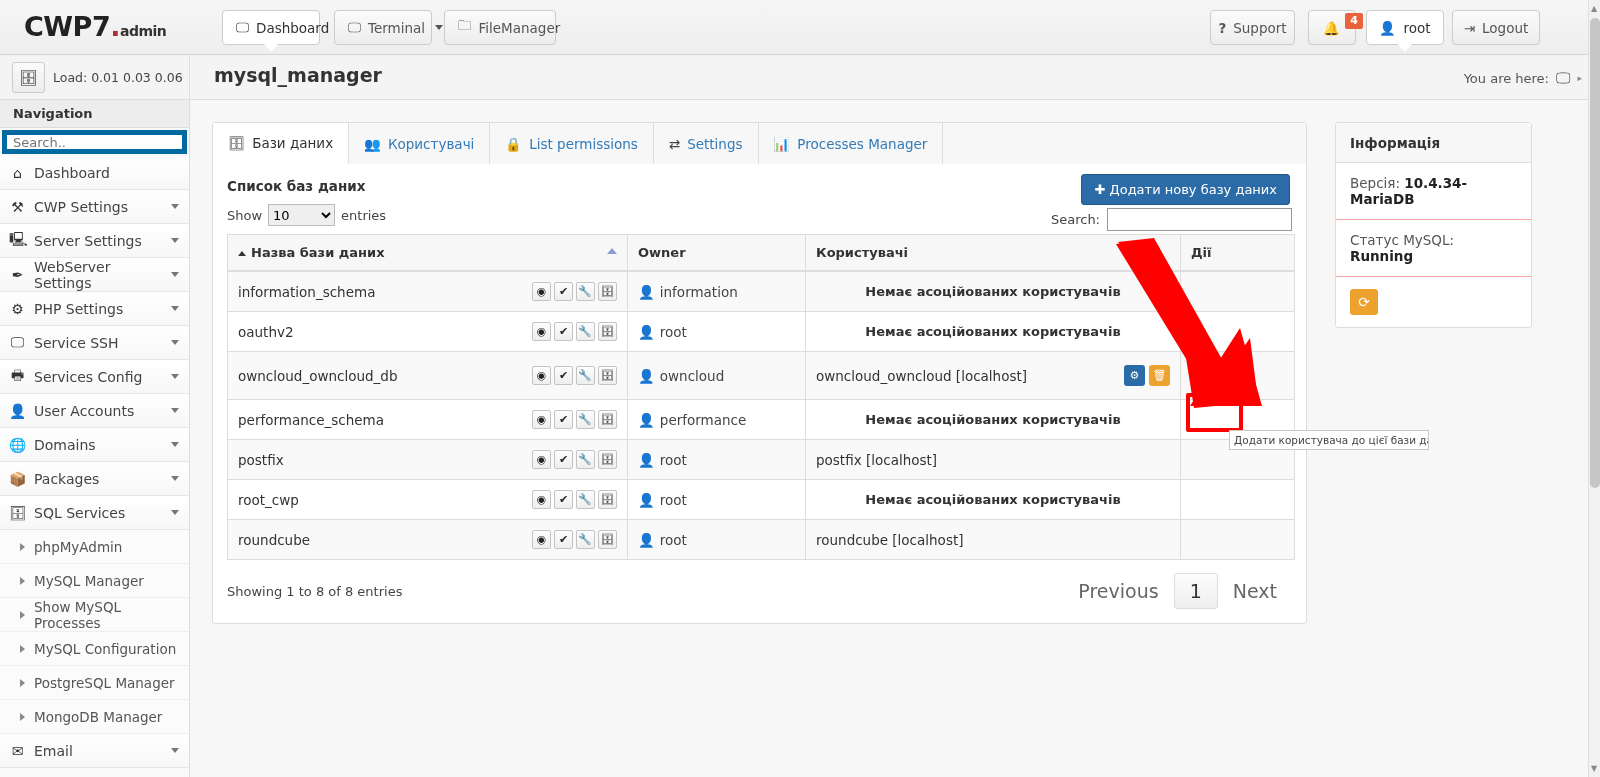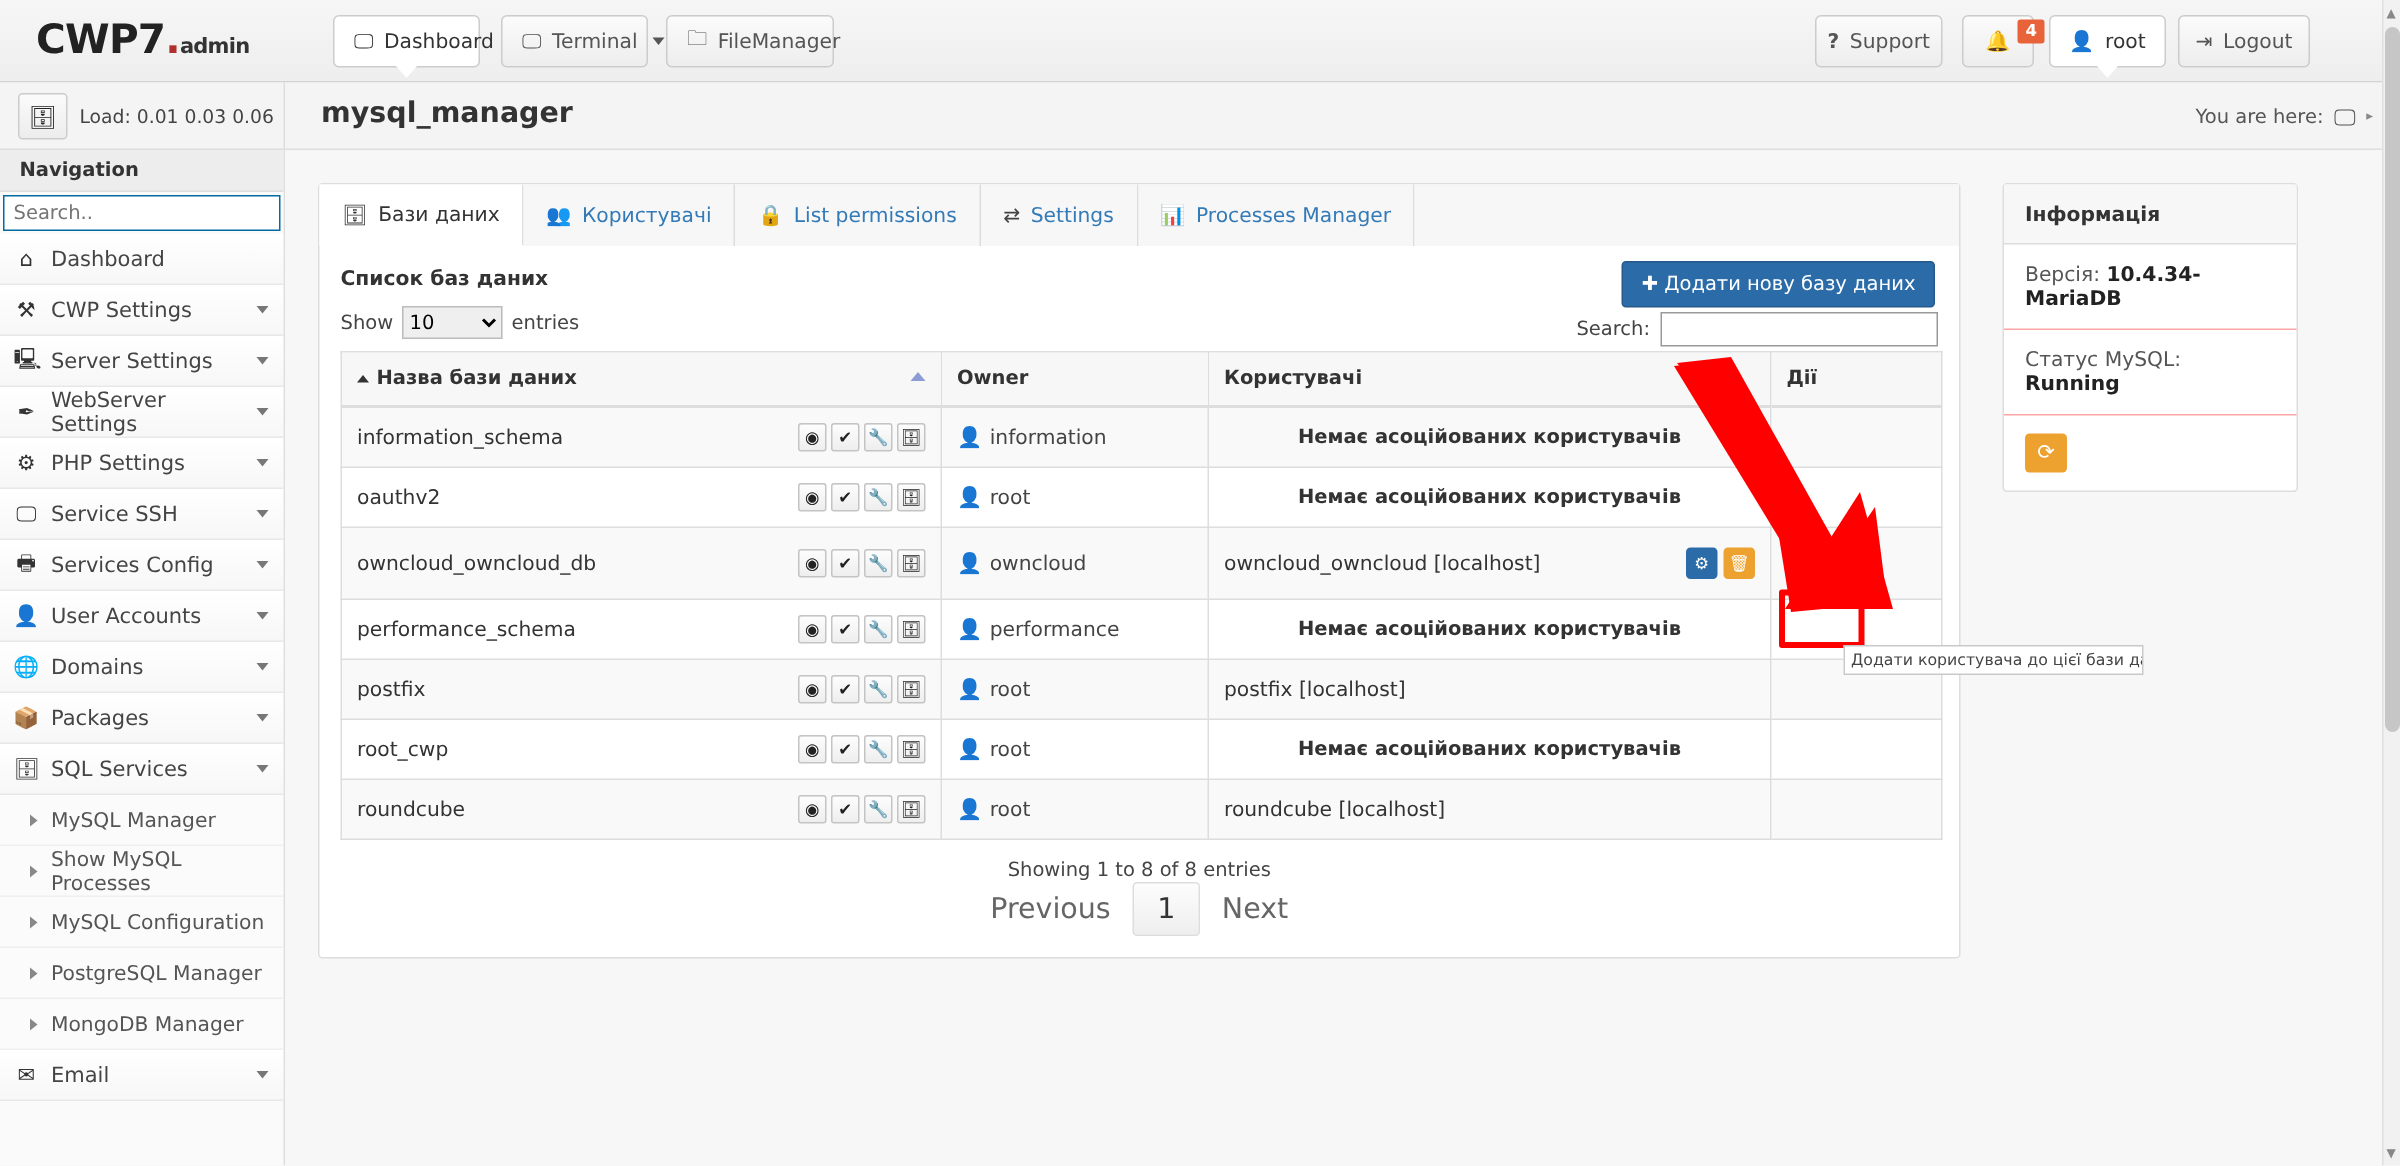--- a/index.html
+++ b/index.html
@@ -85,21 +85,21 @@
     position:absolute;left:0;top:100px;width:190px;height:677px;
     background:#fafafa;border-right:1px solid #ddd;overflow:hidden;
   }
   .navheader{
     height:28px;background:#ededed;border-bottom:1px solid #ddd;
     display:flex;align-items:center;padding-left:13px;
     font-weight:bold;font-size:13px;color:#333;
   }
   .searchwrap{padding:2px 2px;background:#fafafa;}
   .searchwrap input{
-    width:185px;height:24px;border:1px solid #0369a1;padding:2px 6px;
+    width:185px;height:24px;border:5px solid #0369a1;padding:2px 6px;
     font-size:13px;color:#666;font-family:inherit;
   }
   .navitem{
     height:34px;display:flex;align-items:center;gap:8px;
     padding:0 10px 0 9px;border-bottom:1px solid #e7e7e7;
     font-size:14px;color:#444;cursor:pointer;position:relative;
     background:linear-gradient(180deg,#ffffff,#f7f7f7);
   }
   .navitem .ni-ico{width:17px;text-align:center;font-size:14px;color:#333;flex:none;}
   .navitem .ni-lbl{flex:1;}
@@ -196,21 +196,21 @@
   .sqbtn.blue{background:#2b6ca8;}
   .sqbtn.orange{background:#eda230;}
   .actbtns{display:flex;gap:4px;align-items:center;}
   .bigbtn{
     width:27px;height:27px;border-radius:3px;display:flex;align-items:center;justify-content:center;
     color:#fff;font-size:13px;cursor:pointer;border:none;
   }
   .bigbtn.blue{background:#2b6ca8;}
   .bigbtn.orange{background:#eda230;}
 
-  .footrow{display:flex;align-items:center;justify-content:space-between;margin-top:13px;flex-direction:column;}
+  .footrow{display:flex;align-items:center;justify-content:space-between;margin-top:13px;}
   .infotxt{font-size:13px;color:#444;}
   .pager{display:flex;align-items:center;gap:0;}
   .pgitem{
     padding:6px 14px;font-size:19px;color:#666;cursor:pointer;border:1px solid transparent;
   }
   .pgitem.num{
     border:1px solid #ddd;background:linear-gradient(180deg,#fdfdfd,#eee);color:#333;border-radius:3px;
     padding:6px 15px;
   }
 
@@ -366,20 +366,24 @@
     <span class="ni-ico">📦</span>
     <span class="ni-lbl">Packages</span>
     <i class="ni-car"></i>
   </div>
   <div class="navitem">
     <span class="ni-ico">🗄</span>
     <span class="ni-lbl">SQL Services</span>
     <i class="ni-car"></i>
   </div>
 
+  <div class="subitem">
+    <i class="tri"></i>
+    <span>phpMyAdmin</span>
+  </div>
   <div class="subitem">
     <i class="tri"></i>
     <span>MySQL Manager</span>
   </div>
   <div class="subitem">
     <i class="tri"></i>
     <span>Show MySQL Processes</span>
   </div>
   <div class="subitem">
     <i class="tri"></i>

